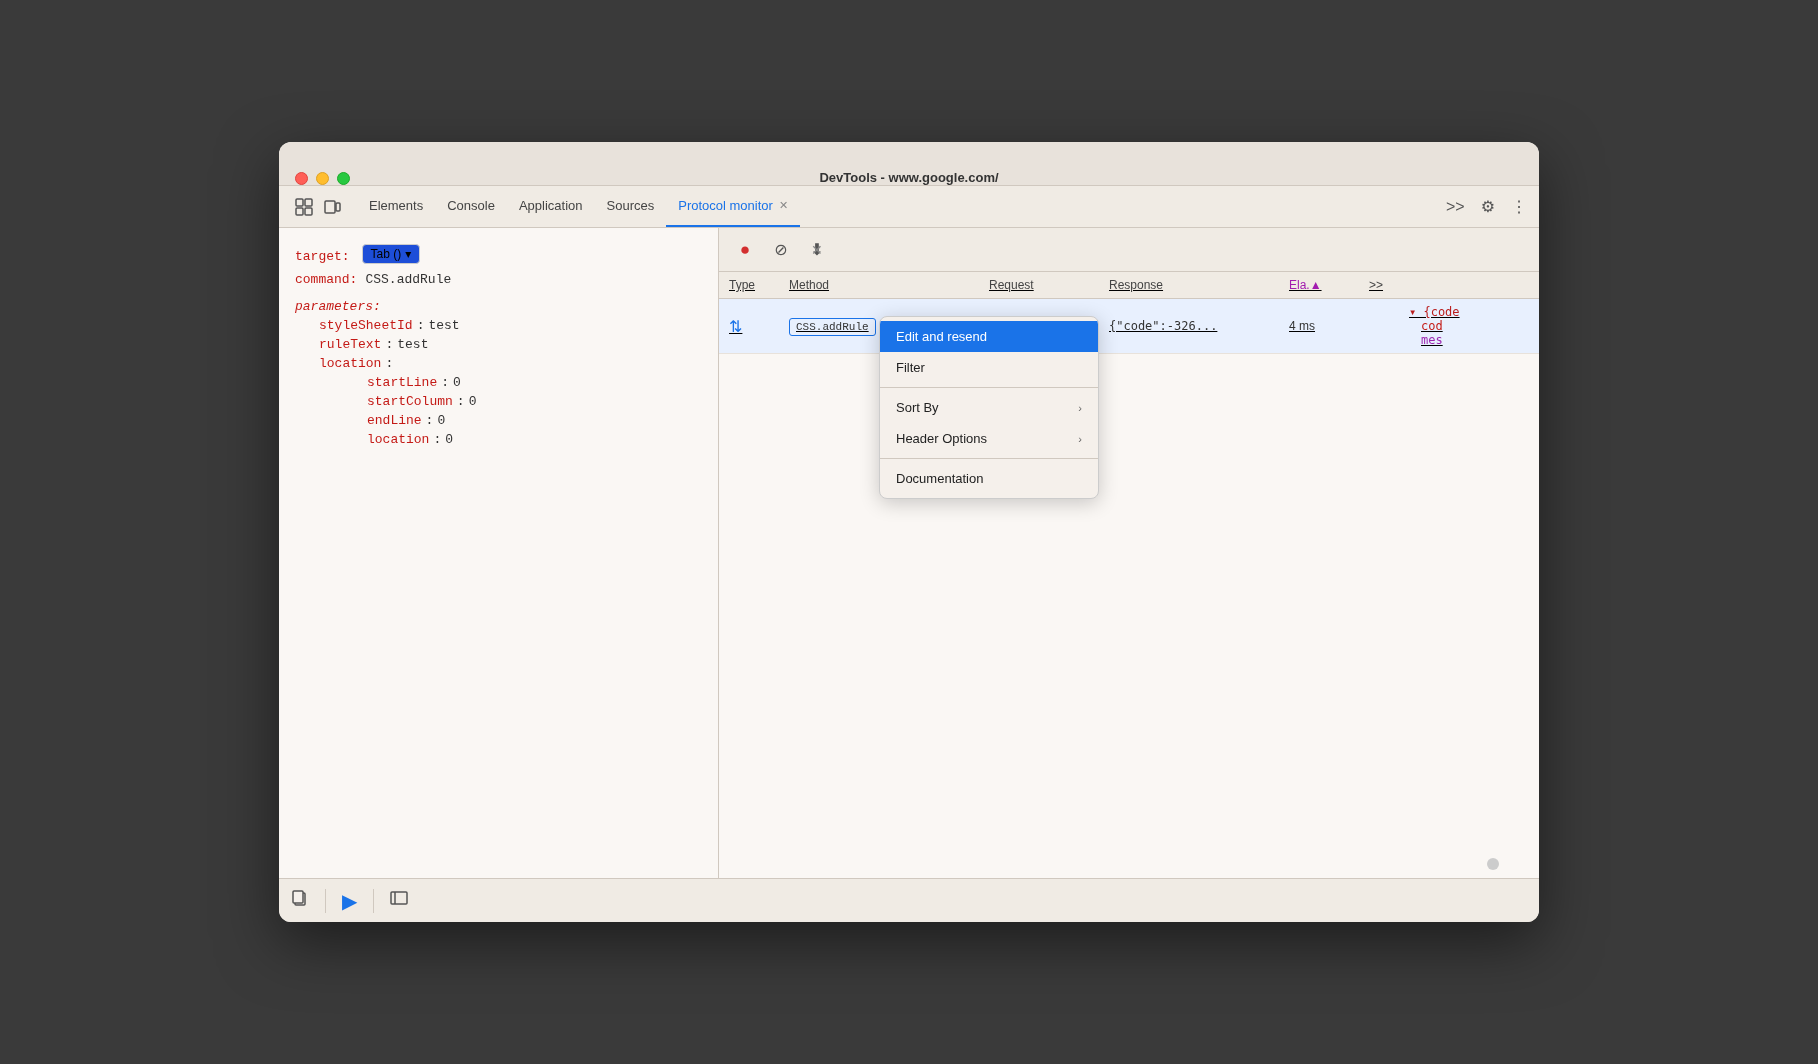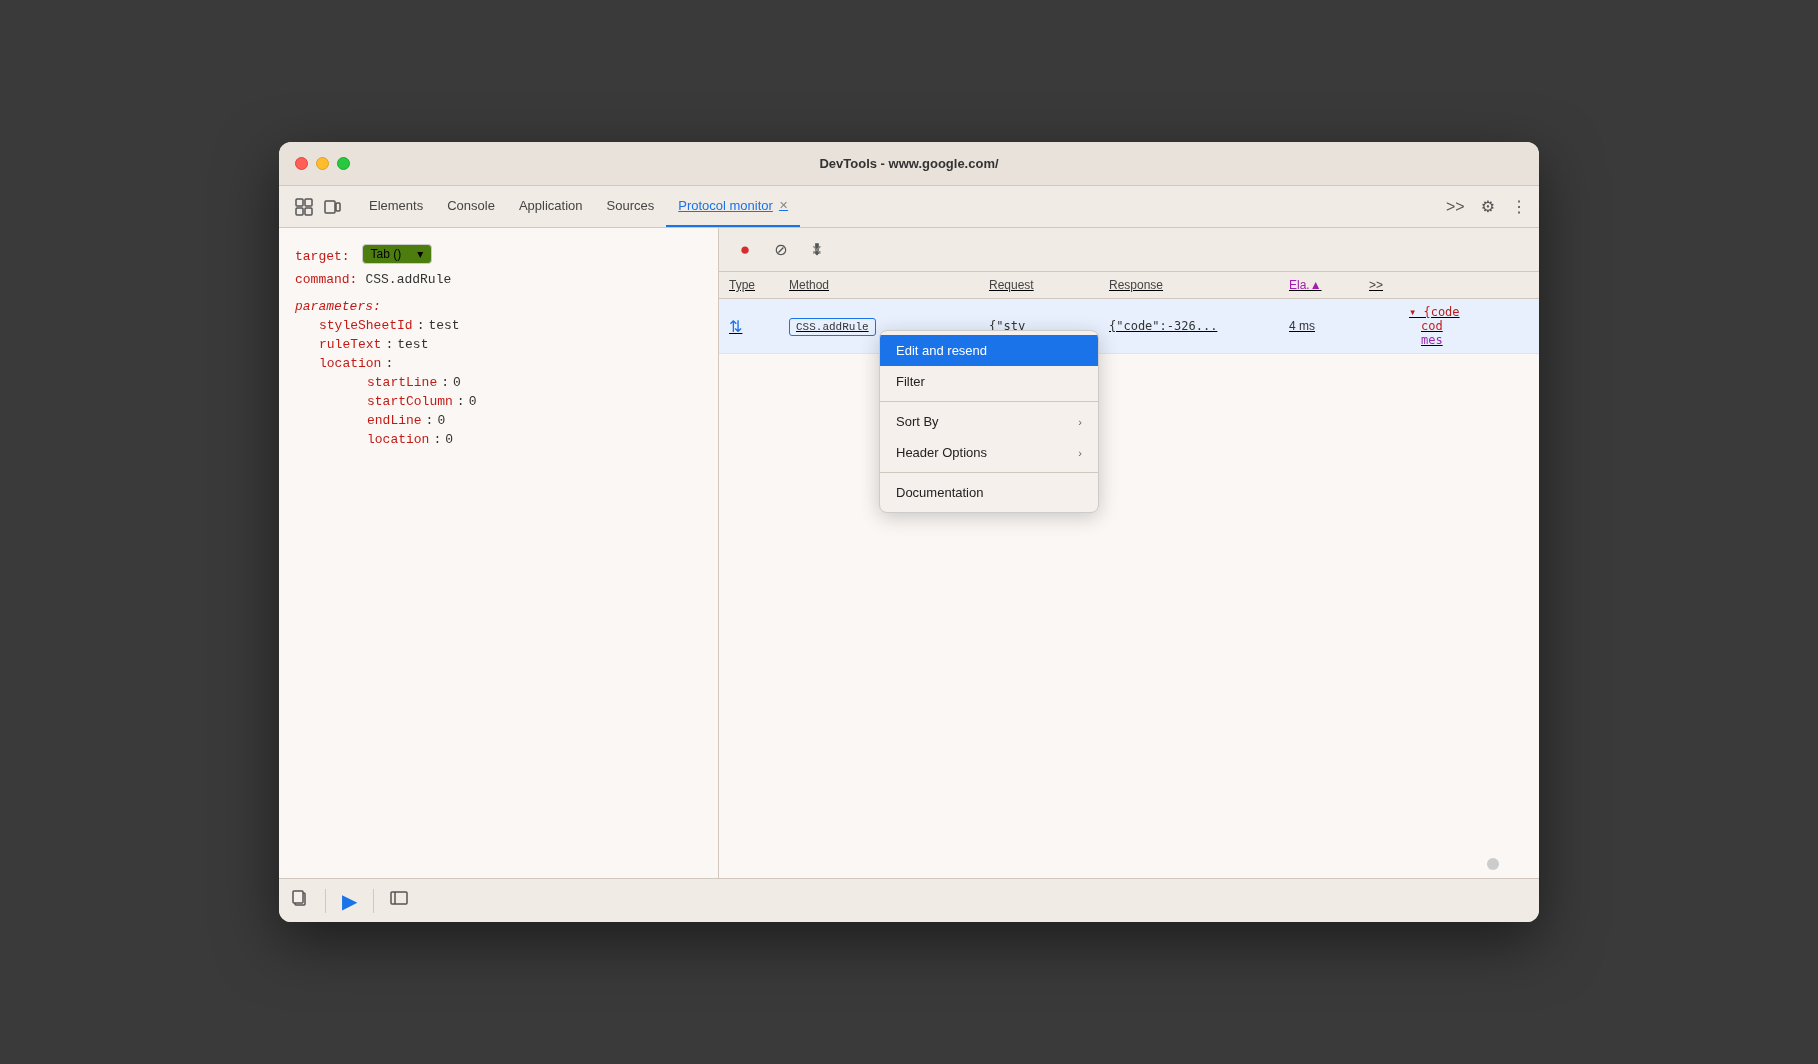--- a/index.html
+++ b/index.html
@@ -19,21 +19,21 @@
       box-shadow: 0 20px 60px rgba(0,0,0,0.5);
       display: flex;
       flex-direction: column;
       overflow: hidden;
     }
     
     .title-bar {
       background: #e8e2db;
       height: 44px;
       display: flex;
-      align-items: center;
+      align-items: flex-end;
       justify-content: center;
       position: relative;
       border-bottom: 1px solid #d0c8bf;
       border-radius: 12px 12px 0 0;
     }
     .traffic-lights {
       position: absolute;
       left: 16px;
       display: flex;
       gap: 8px;
@@ -82,21 +82,20 @@
       padding: 0 12px;
       font-size: 13px;
       color: #444;
       cursor: pointer;
       border-bottom: 2px solid transparent;
       white-space: nowrap;
     }
     .tab-item.active {
       color: #1a73e8;
       border-bottom: 2px solid #1a73e8;
-      text-decoration: underline;
     }
     .tab-item .tab-close {
       margin-left: 6px;
       font-size: 11px;
       color: #888;
     }
     .tab-bar-right {
       margin-left: auto;
       display: flex;
       align-items: center;
@@ -233,21 +232,21 @@
       color: #333;
       border: 1.5px solid #1a73e8;
       padding: 2px 6px;
       border-radius: 3px;
       font-family: 'Courier New', monospace;
       font-size: 11px;
     }
     
     .context-menu {
       position: absolute;
-      top: 58px;
+      top: 44px;
       left: 160px;
       background: #f5f0eb;
       border: 1px solid #ccc;
       border-radius: 8px;
       box-shadow: 0 4px 20px rgba(0,0,0,0.2);
       min-width: 220px;
       z-index: 100;
       overflow: hidden;
       padding: 4px 0;
     }
@@ -365,21 +364,21 @@
     </div>
   </div>
 
   <div class="main-content">
 
     <div class="left-panel">
 
       <div class="param-line">
         <span class="param-key">target:</span>
         <span class="param-colon"></span>
-        <button style="background:#4d7c0f;border:1px solid #ccc;border-radius:4px;padding:2px 8px;font-size:12px;cursor:pointer;display:flex;align-items:center;gap:16px;margin-left:4px;">
+        <button style="background:#1d4ed8;border:1px solid #ccc;border-radius:4px;padding:2px 8px;font-size:12px;cursor:pointer;display:flex;align-items:center;gap:4px;margin-left:4px;">
           <span>Tab ()</span>
           <span>▾</span>
         </button>
       </div>
 
       <div class="param-line" style="margin-top:8px;">
         <span class="param-key">command:</span>
         <span class="param-colon"> </span>
         <span class="param-value">CSS.addRule</span>
       </div>

